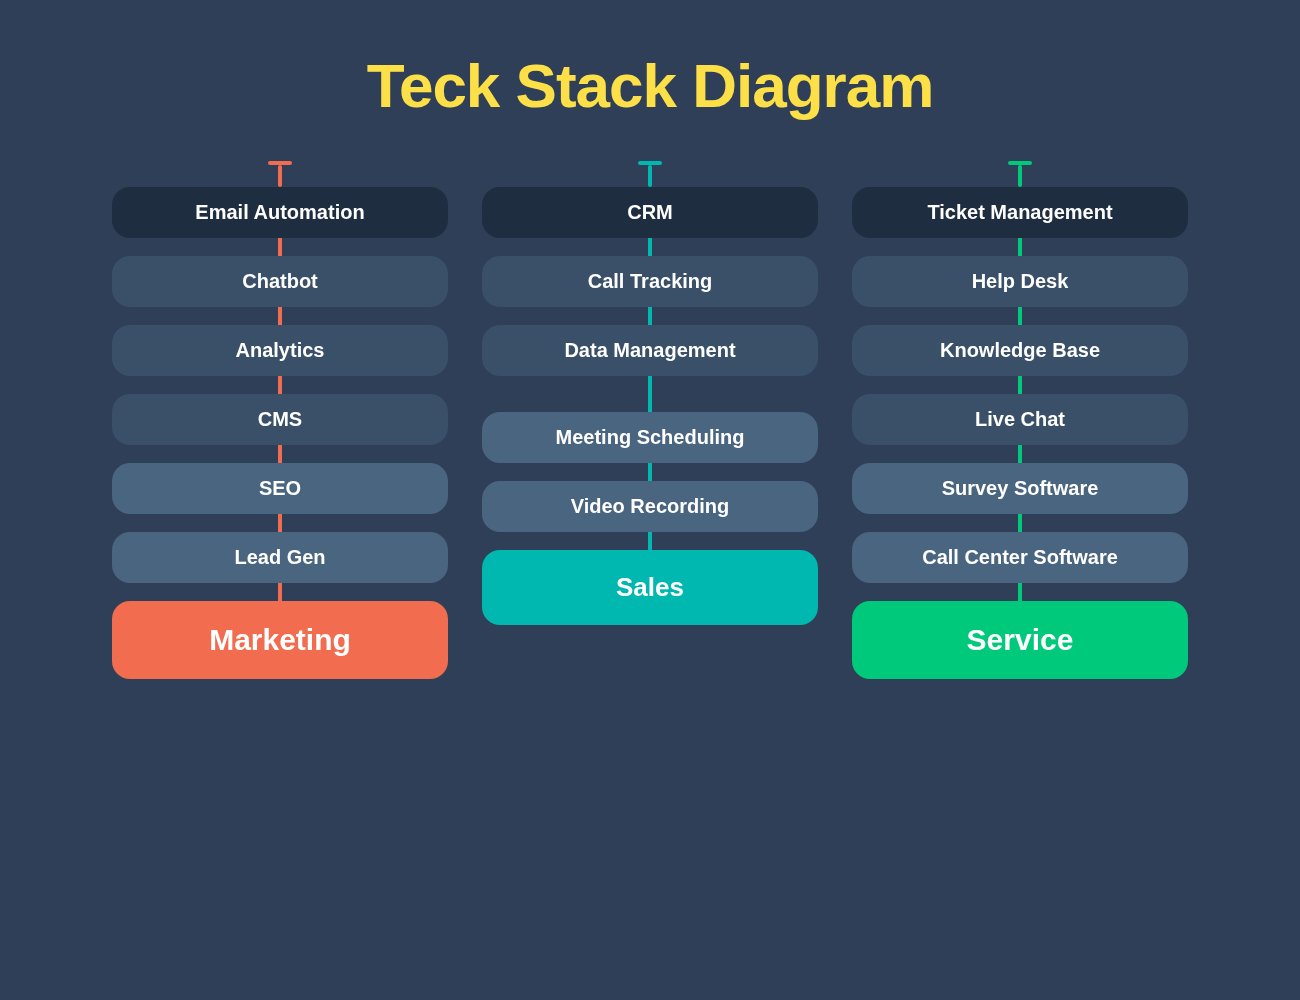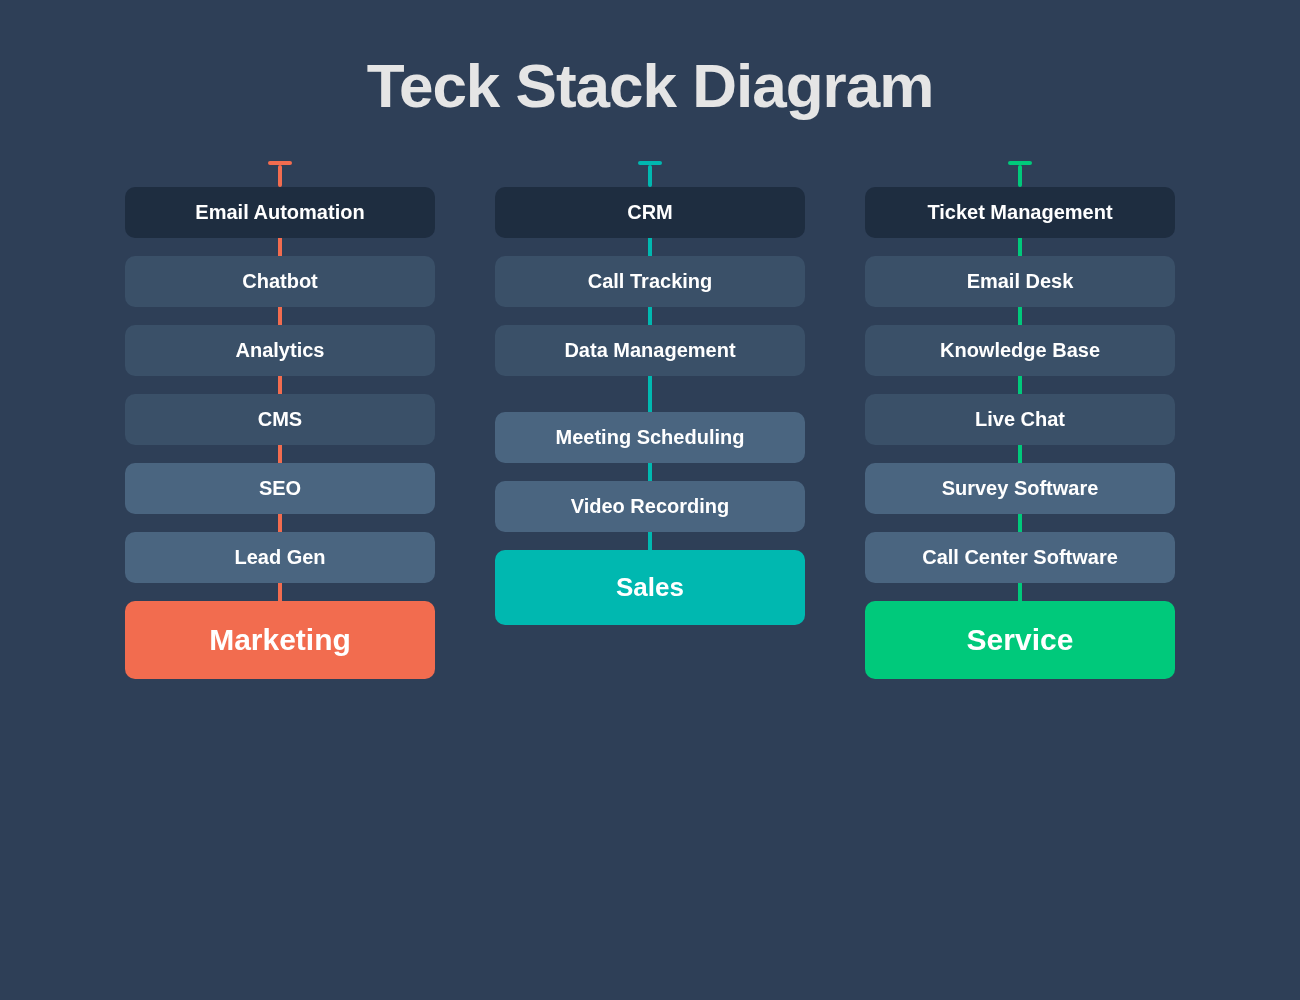--- a/index.html
+++ b/index.html
@@ -10,21 +10,21 @@
       background-color: #2e3f57;
       font-family: 'Arial', sans-serif;
       display: flex;
       flex-direction: column;
       align-items: center;
       justify-content: flex-start;
       overflow: hidden;
     }
 
     .title {
-      color: #e5e5e5;
+      color: #fde047;
       font-size: 62px;
       font-weight: 900;
       margin-top: 50px;
       margin-bottom: 40px;
       text-align: center;
       letter-spacing: -1px;
     }
 
     .columns-container {
       display: flex;
@@ -38,22 +38,22 @@
     .column {
       display: flex;
       flex-direction: column;
       align-items: center;
       width: 310px;
       margin: 0 30px;
     }
 
     
     .node {
-      width: 310px;
-      border-radius: 10px;
+      width: 336px;
+      border-radius: 18px;
       display: flex;
       align-items: center;
       justify-content: center;
       text-align: center;
       color: #ffffff;
       font-size: 20px;
       font-weight: 600;
       padding: 14px 16px;
     }
 
@@ -168,21 +168,21 @@
       <div class="connector connector-teal"></div>
       <div class="node node-sales">Sales</div>
     </div>
     <div class="column">
       <div class="t-top">
         <div class="t-horizontal t-green"></div>
         <div class="t-vertical t-green"></div>
       </div>
       <div class="node node-dark">Ticket Management</div>
       <div class="connector connector-green"></div>
-      <div class="node node-medium">Email Desk</div>
+      <div class="node node-medium">Help Desk</div>
       <div class="connector connector-green"></div>
       <div class="node node-medium">Knowledge Base</div>
       <div class="connector connector-green"></div>
       <div class="node node-medium">Live Chat</div>
       <div class="connector connector-green"></div>
       <div class="node node-light">Survey Software</div>
       <div class="connector connector-green"></div>
       <div class="node node-light">Call Center Software</div>
       <div class="connector connector-green"></div>
       <div class="node node-service">Service</div>

